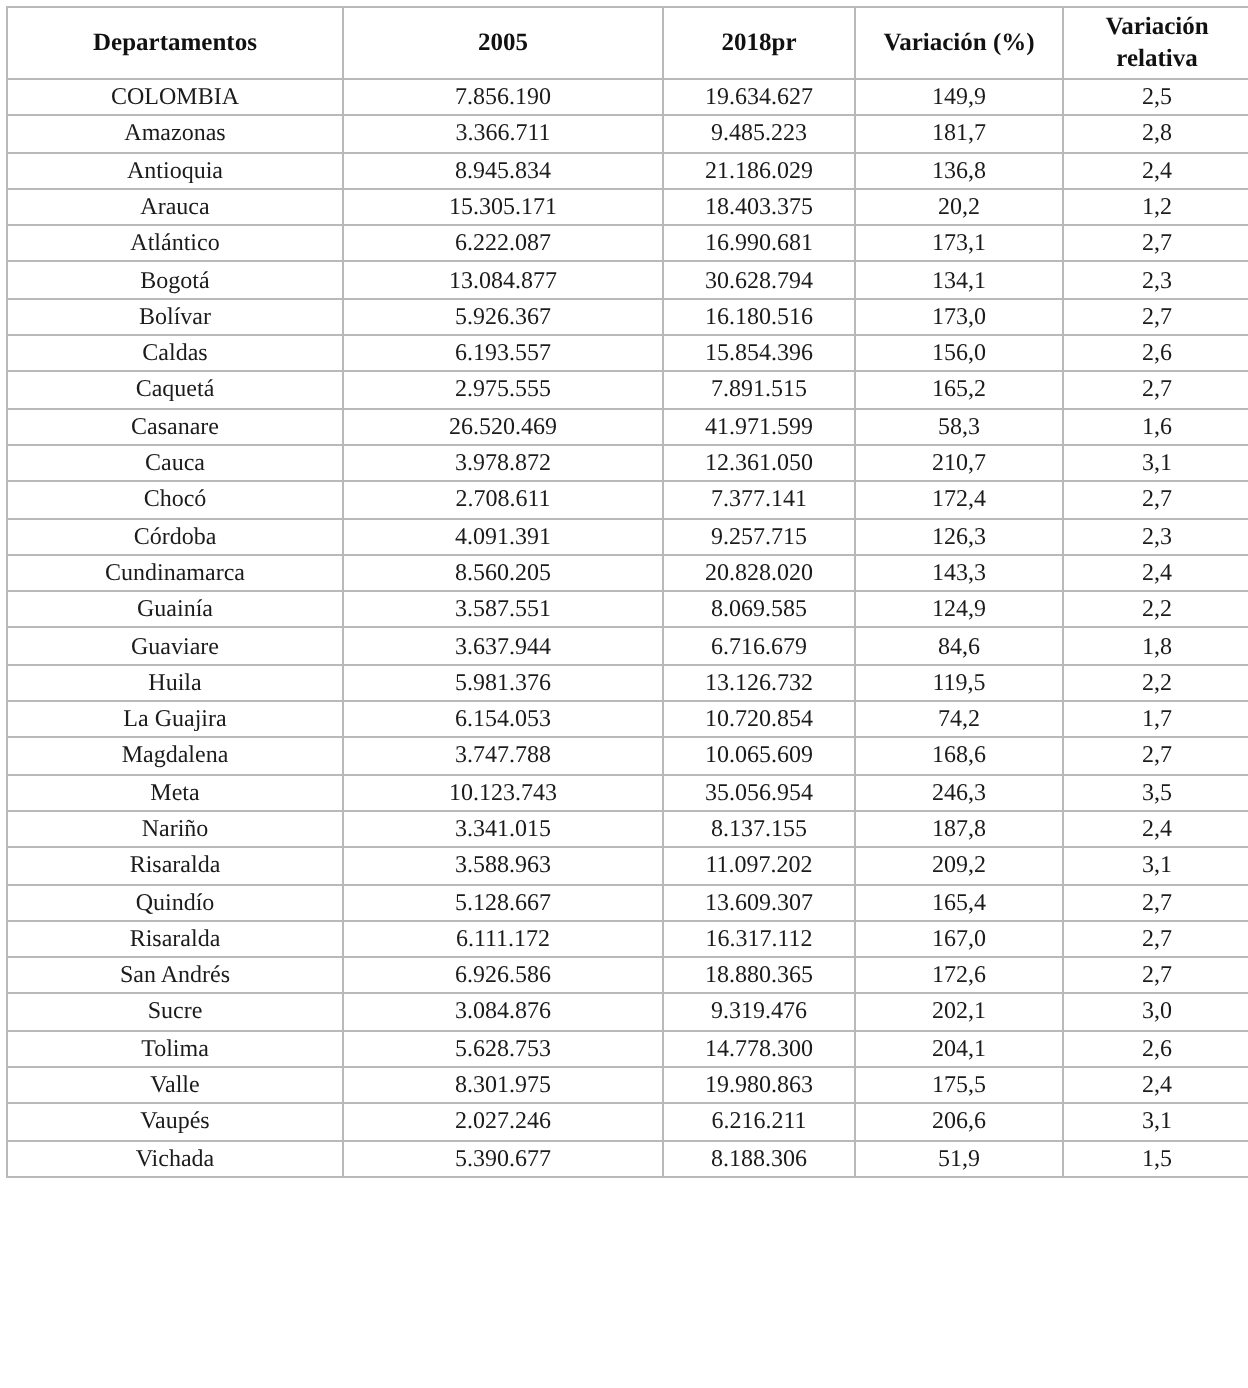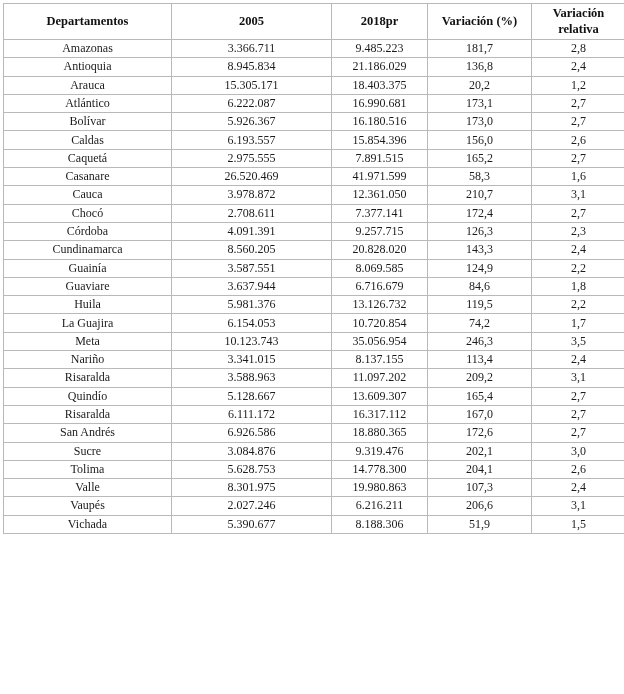--- a/index.html
+++ b/index.html
@@ -62,20 +62,27 @@
     <tr>
       <th>Departamentos</th>
       <th>2005</th>
       <th>2018pr</th>
       <th>Variación (%)</th>
       <th>Variación relativa</th>
     </tr>
   </thead>
   <tbody>
       <tr>
+        <td>COLOMBIA</td>
+        <td>7.856.190</td>
+        <td>19.634.627</td>
+        <td>149,9</td>
+        <td>2,5</td>
+      </tr>
+      <tr>
         <td>Amazonas</td>
         <td>3.366.711</td>
         <td>9.485.223</td>
         <td>181,7</td>
         <td>2,8</td>
       </tr>
       <tr>
         <td>Antioquia</td>
         <td>8.945.834</td>
         <td>21.186.029</td>
@@ -90,20 +97,27 @@
         <td>1,2</td>
       </tr>
       <tr>
         <td>Atlántico</td>
         <td>6.222.087</td>
         <td>16.990.681</td>
         <td>173,1</td>
         <td>2,7</td>
       </tr>
       <tr>
+        <td>Bogotá</td>
+        <td>13.084.877</td>
+        <td>30.628.794</td>
+        <td>134,1</td>
+        <td>2,3</td>
+      </tr>
+      <tr>
         <td>Bolívar</td>
         <td>5.926.367</td>
         <td>16.180.516</td>
         <td>173,0</td>
         <td>2,7</td>
       </tr>
       <tr>
         <td>Caldas</td>
         <td>6.193.557</td>
         <td>15.854.396</td>
@@ -174,31 +188,38 @@
         <td>2,2</td>
       </tr>
       <tr>
         <td>La Guajira</td>
         <td>6.154.053</td>
         <td>10.720.854</td>
         <td>74,2</td>
         <td>1,7</td>
       </tr>
       <tr>
+        <td>Magdalena</td>
+        <td>3.747.788</td>
+        <td>10.065.609</td>
+        <td>168,6</td>
+        <td>2,7</td>
+      </tr>
+      <tr>
         <td>Meta</td>
         <td>10.123.743</td>
         <td>35.056.954</td>
         <td>246,3</td>
         <td>3,5</td>
       </tr>
       <tr>
         <td>Nariño</td>
         <td>3.341.015</td>
         <td>8.137.155</td>
-        <td>113,4</td>
+        <td>187,8</td>
         <td>2,4</td>
       </tr>
       <tr>
         <td>Risaralda</td>
         <td>3.588.963</td>
         <td>11.097.202</td>
         <td>209,2</td>
         <td>3,1</td>
       </tr>
       <tr>
@@ -233,21 +254,21 @@
         <td>Tolima</td>
         <td>5.628.753</td>
         <td>14.778.300</td>
         <td>204,1</td>
         <td>2,6</td>
       </tr>
       <tr>
         <td>Valle</td>
         <td>8.301.975</td>
         <td>19.980.863</td>
-        <td>107,3</td>
+        <td>175,5</td>
         <td>2,4</td>
       </tr>
       <tr>
         <td>Vaupés</td>
         <td>2.027.246</td>
         <td>6.216.211</td>
         <td>206,6</td>
         <td>3,1</td>
       </tr>
       <tr>

